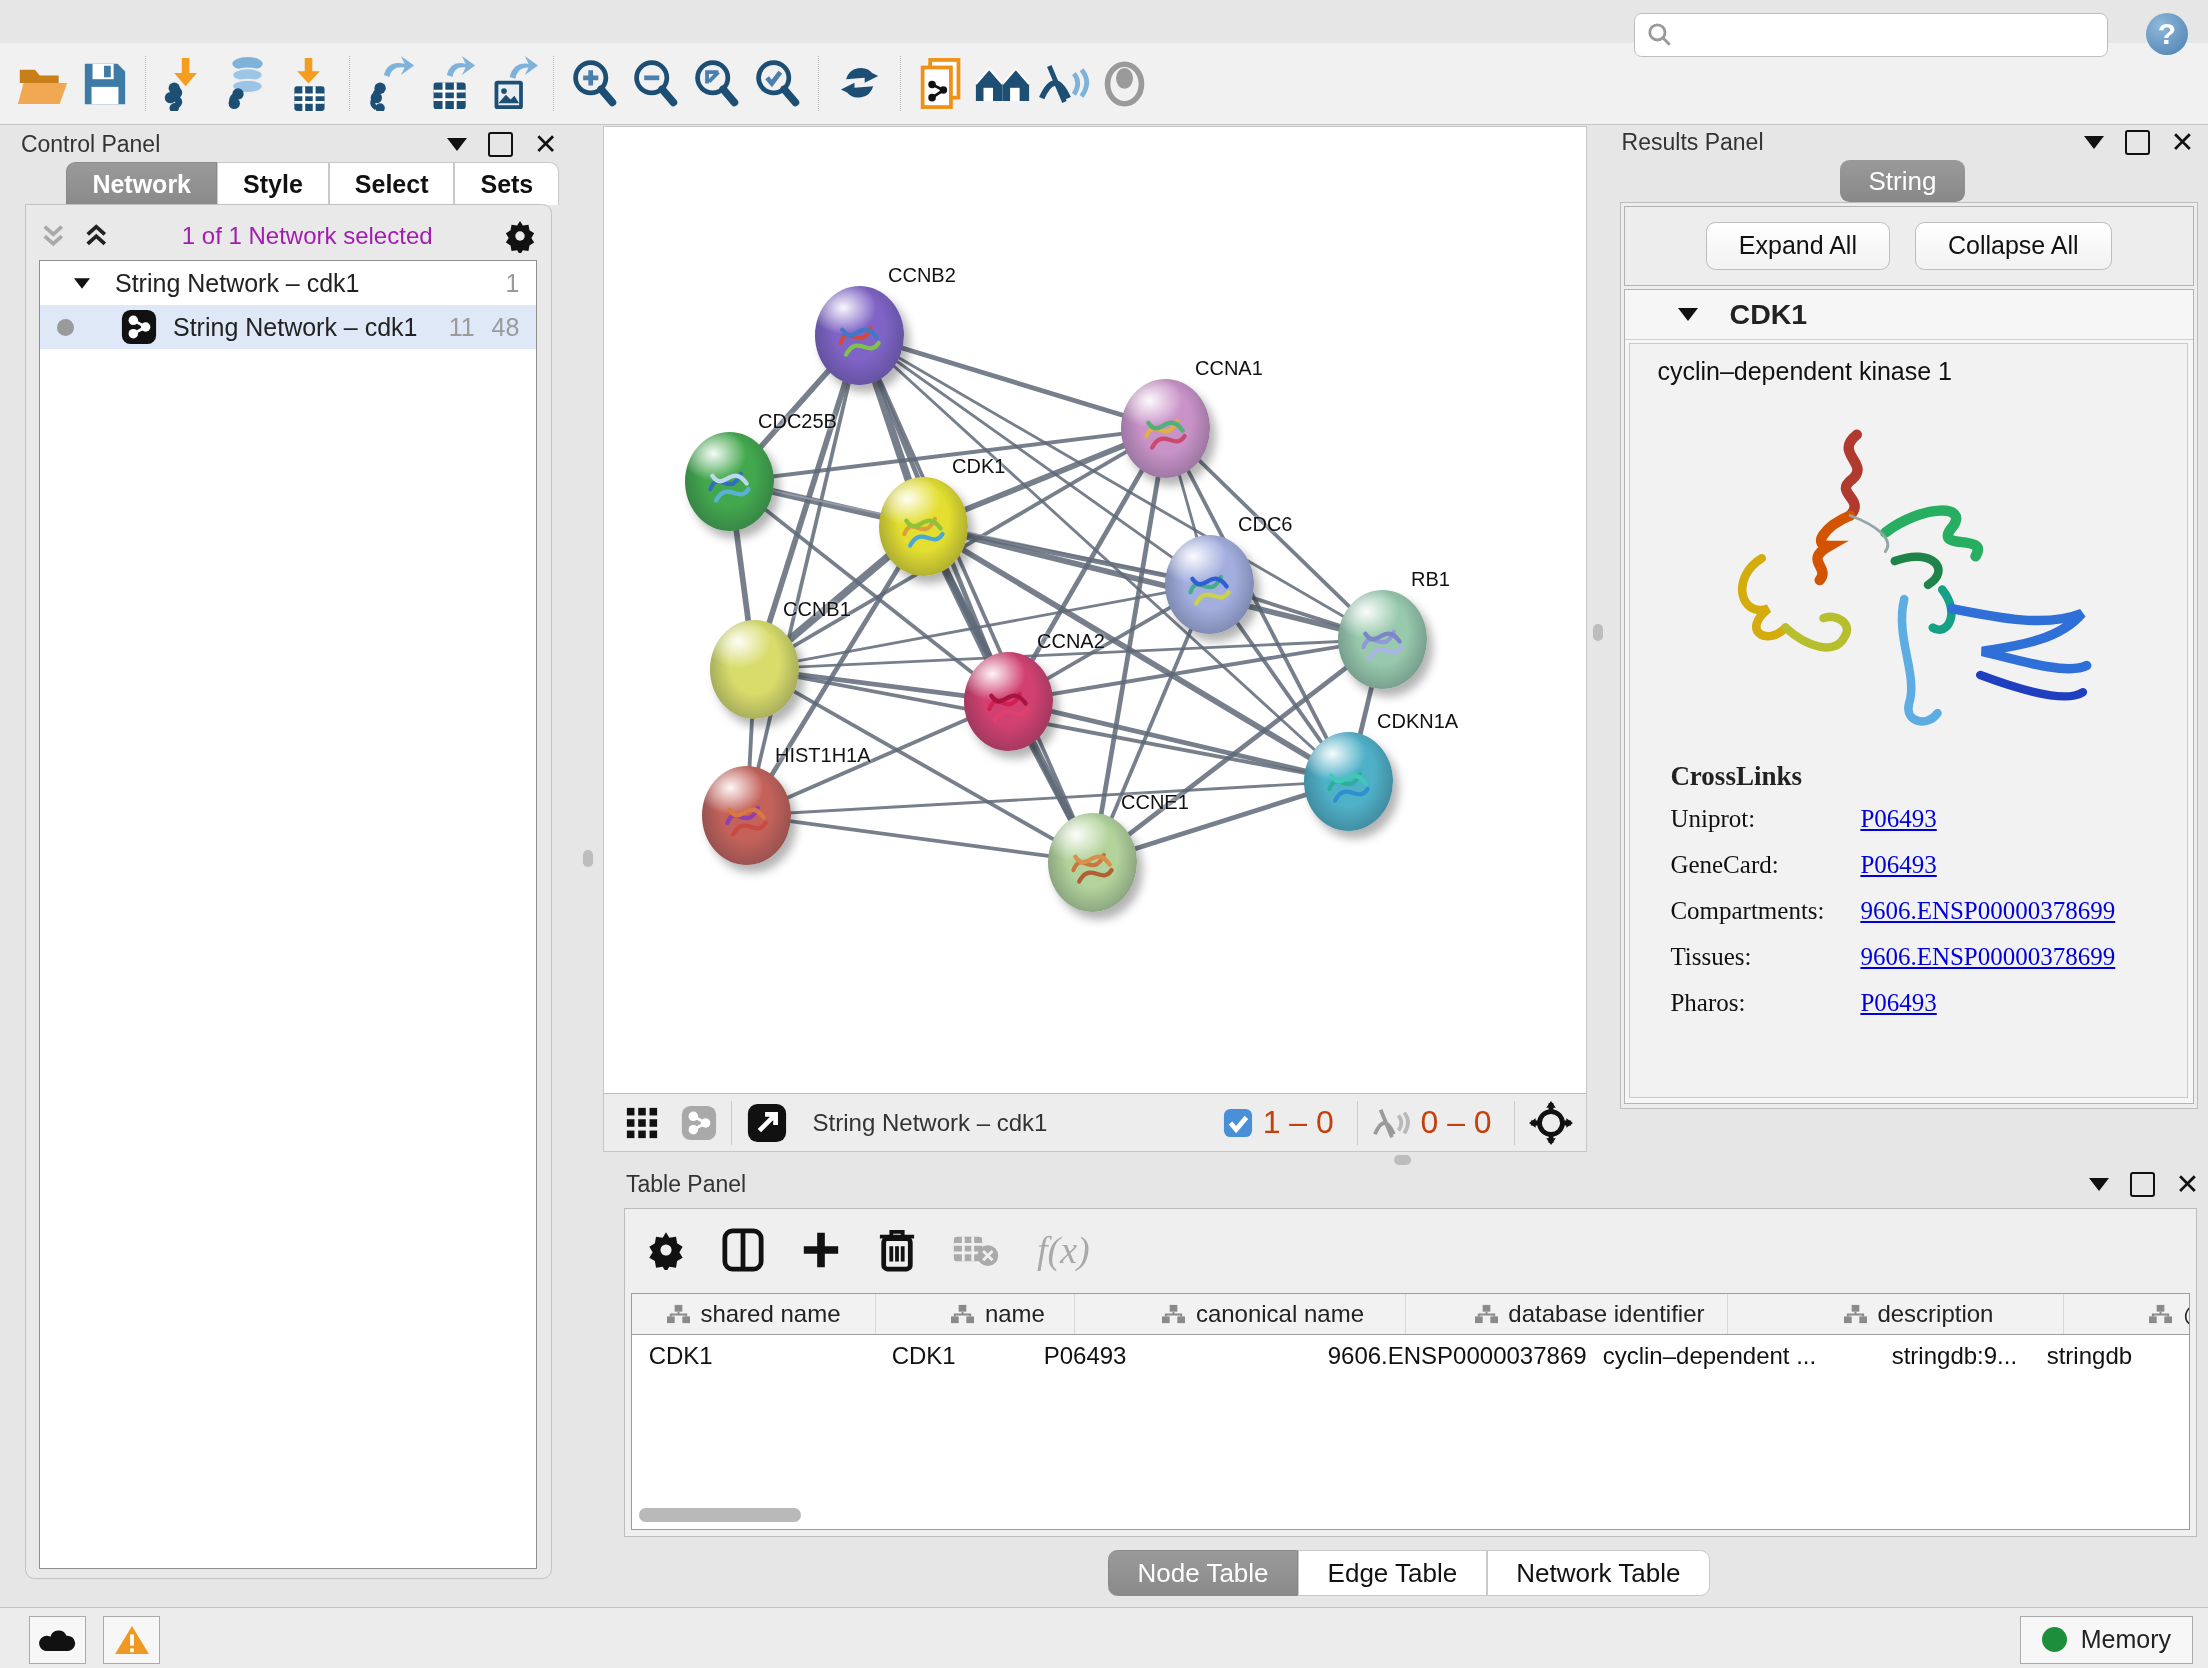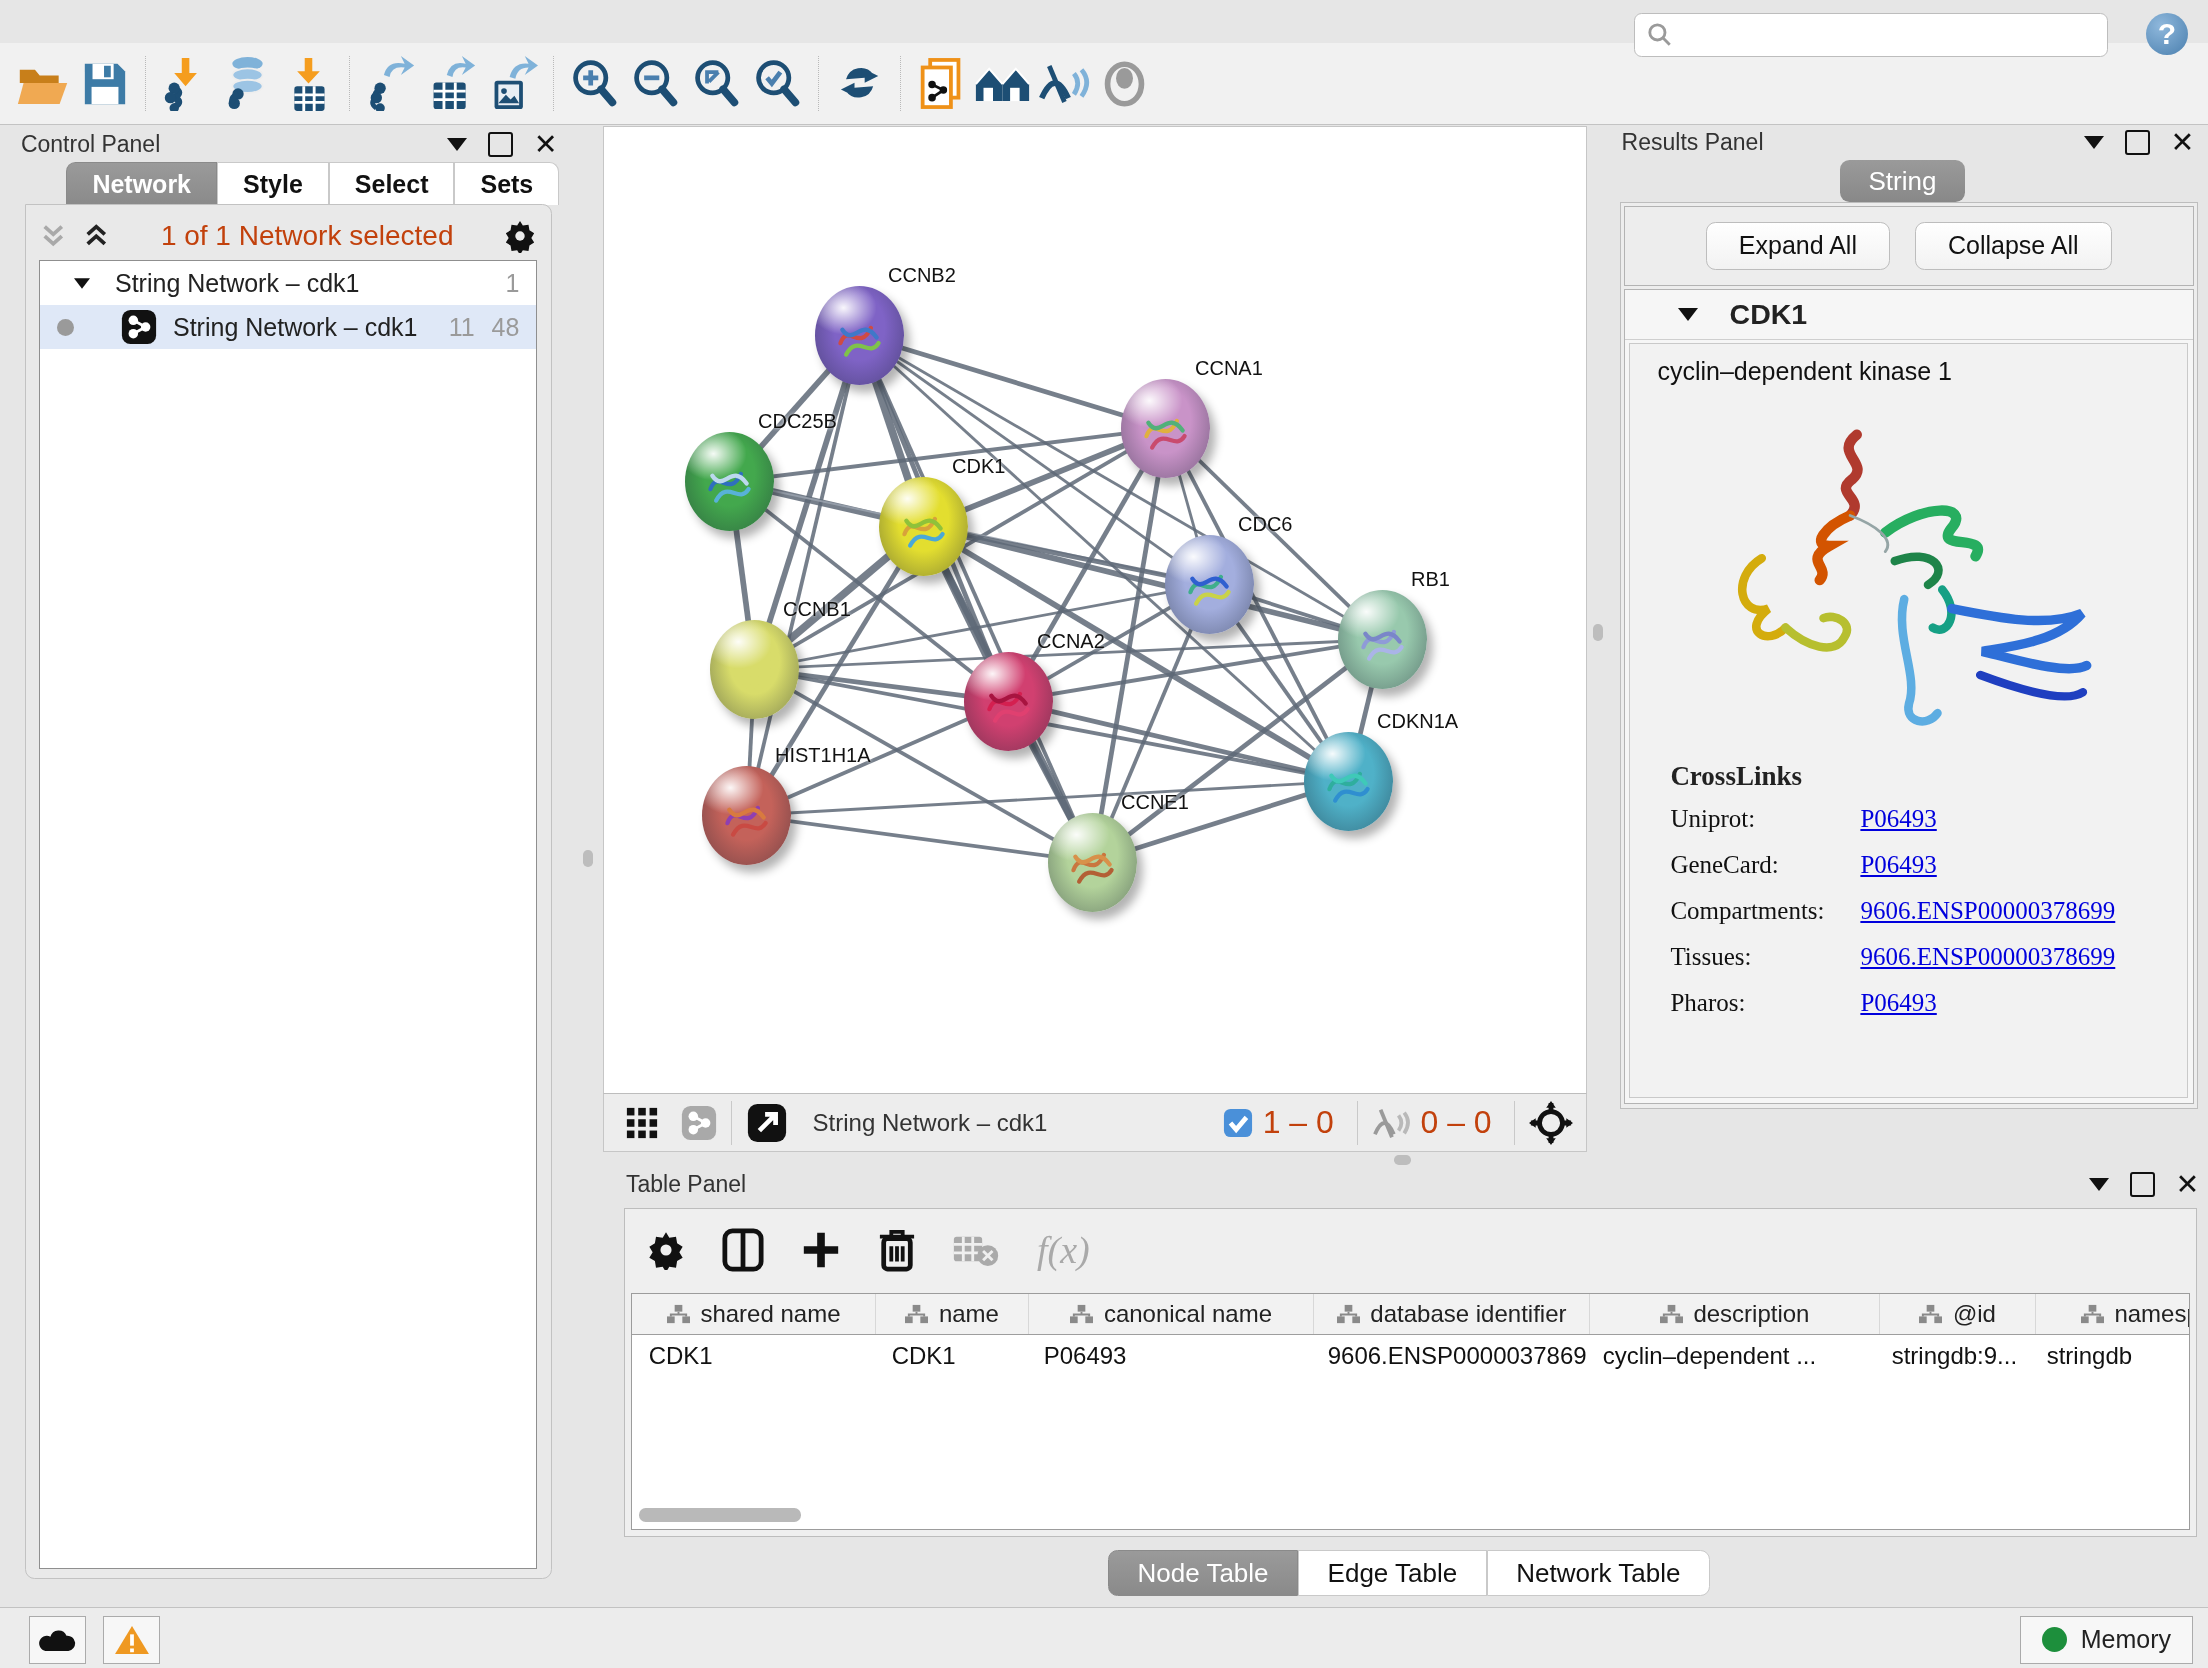--- a/index.html
+++ b/index.html
@@ -30,21 +30,21 @@
   .cp-head{position:absolute;left:9.5px;top:3.8px;right:5.7px;display:flex;justify-content:space-between;align-items:center;}
   .tabs-row{position:absolute;left:55px;top:36px;display:flex;font-weight:bold;}
   .tab{height:42px;padding:0 25px;background:#fff;border:1px solid #c9c9c9;border-bottom:none;
        font-size:25px;display:flex;align-items:center;color:#111;}
   .tab:first-child{border-radius:9.5px 0 0 0;}
   .tab:last-child{border-radius:0 9.5px 0 0;}
   .tab.active{background:linear-gradient(#9a9a9a,#8a8a8a);color:#fff;border-color:#8a8a8a;border-radius:9.5px 0 0 0;}
   .cp-body{position:absolute;left:13.3px;top:78px;width:525px;height:1373px;background:#e9e9e9;
      border:1px solid #c2c2c2;border-radius:0 9.5px 9.5px 9.5px;}
   .cp-subbar{position:absolute;left:13.3px;top:9.5px;right:13.3px;height:42px;display:flex;align-items:center;}
-  .cp-subbar .sel-label{flex:1;text-align:center;font-size:28px;color:#c2410c;}
+  .cp-subbar .sel-label{flex:1;text-align:center;font-size:24px;color:#a21caf;}
   .tree{position:absolute;left:13.3px;top:55px;right:13.3px;bottom:9.5px;background:#fff;border:1px solid #8f8f8f;}
   .tree-row{height:44px;display:flex;align-items:center;font-size:25px;}
   .tree-row .grow{flex:1;}
   .tree-row .cnt{color:#9a9a9a;margin-right:17px;}
   .tree-row.selected{background:#dfe8f7;}
   
   .net-canvas{position:absolute;left:603px;top:126px;width:982px;height:966px;background:#fff;
      border:1px solid #c6c6c6;overflow:hidden;}
   .net-canvas svg.edges{position:absolute;left:0;top:0;}
   .node{position:absolute;width:89px;height:99px;border-radius:50%;z-index:2;
@@ -77,21 +77,21 @@
   .cl-row{display:flex;font-size:25px;margin-bottom:18px;}
   .cl-label{width:190px;color:#111;}
   .cl-link{color:#0000dd;text-decoration:underline;}
   
   .table-panel{position:absolute;left:609px;top:1168px;width:1600px;height:436px;}
   .tp-head{position:absolute;left:17px;top:1.9px;right:9.5px;display:flex;justify-content:space-between;align-items:center;}
   .tp-body{position:absolute;left:15px;top:40px;width:1571px;height:327px;background:#efefef;border:1px solid #bdbdbd;}
   .tp-toolbar{position:absolute;left:21px;top:11.4px;height:59px;display:flex;align-items:center;gap:36px;}
   .fx{font-family:"Liberation Serif","DejaVu Serif",serif;font-style:italic;font-size:38px;color:#a9a9a9;}
   .grid-table{position:absolute;left:5.7px;top:84px;right:5.7px;bottom:5.7px;background:#fff;border:1px solid #9c9c9c;overflow:hidden;}
-  .gt-header{display:flex;height:40px;background:#f2f2f2;border-bottom:1.9px solid #9e9e9e;}
+  .gt-header{display:flex;height:40px;background:#f2f2f2;border-bottom:1.9px solid #9e9e9e;gap:46px;}
   .gt-hcell{display:flex;align-items:center;justify-content:center;gap:9.5px;font-size:24px;color:#222;
      border-right:1px solid #d8d8d8;flex:0 0 auto;overflow:hidden;white-space:nowrap;}
   .gt-row{display:flex;height:42px;}
   .gt-cell{font-size:24px;color:#111;display:flex;align-items:center;padding-left:17px;flex:0 0 auto;
      overflow:hidden;white-space:nowrap;}
   .hscroll{position:absolute;left:7.6px;bottom:7.6px;width:162px;height:13.3px;border-radius:6.7px;background:#b9b9b9;}
   .tp-tabs{position:absolute;left:0;right:0;top:382px;display:flex;justify-content:center;}
   .tp-tab{height:44px;padding:0 28.5px;background:#fff;border:1px solid #c9c9c9;font-size:26px;
      display:flex;align-items:center;color:#111;}
   .tp-tab:first-child{border-radius:9.5px 0 0 9.5px;}

